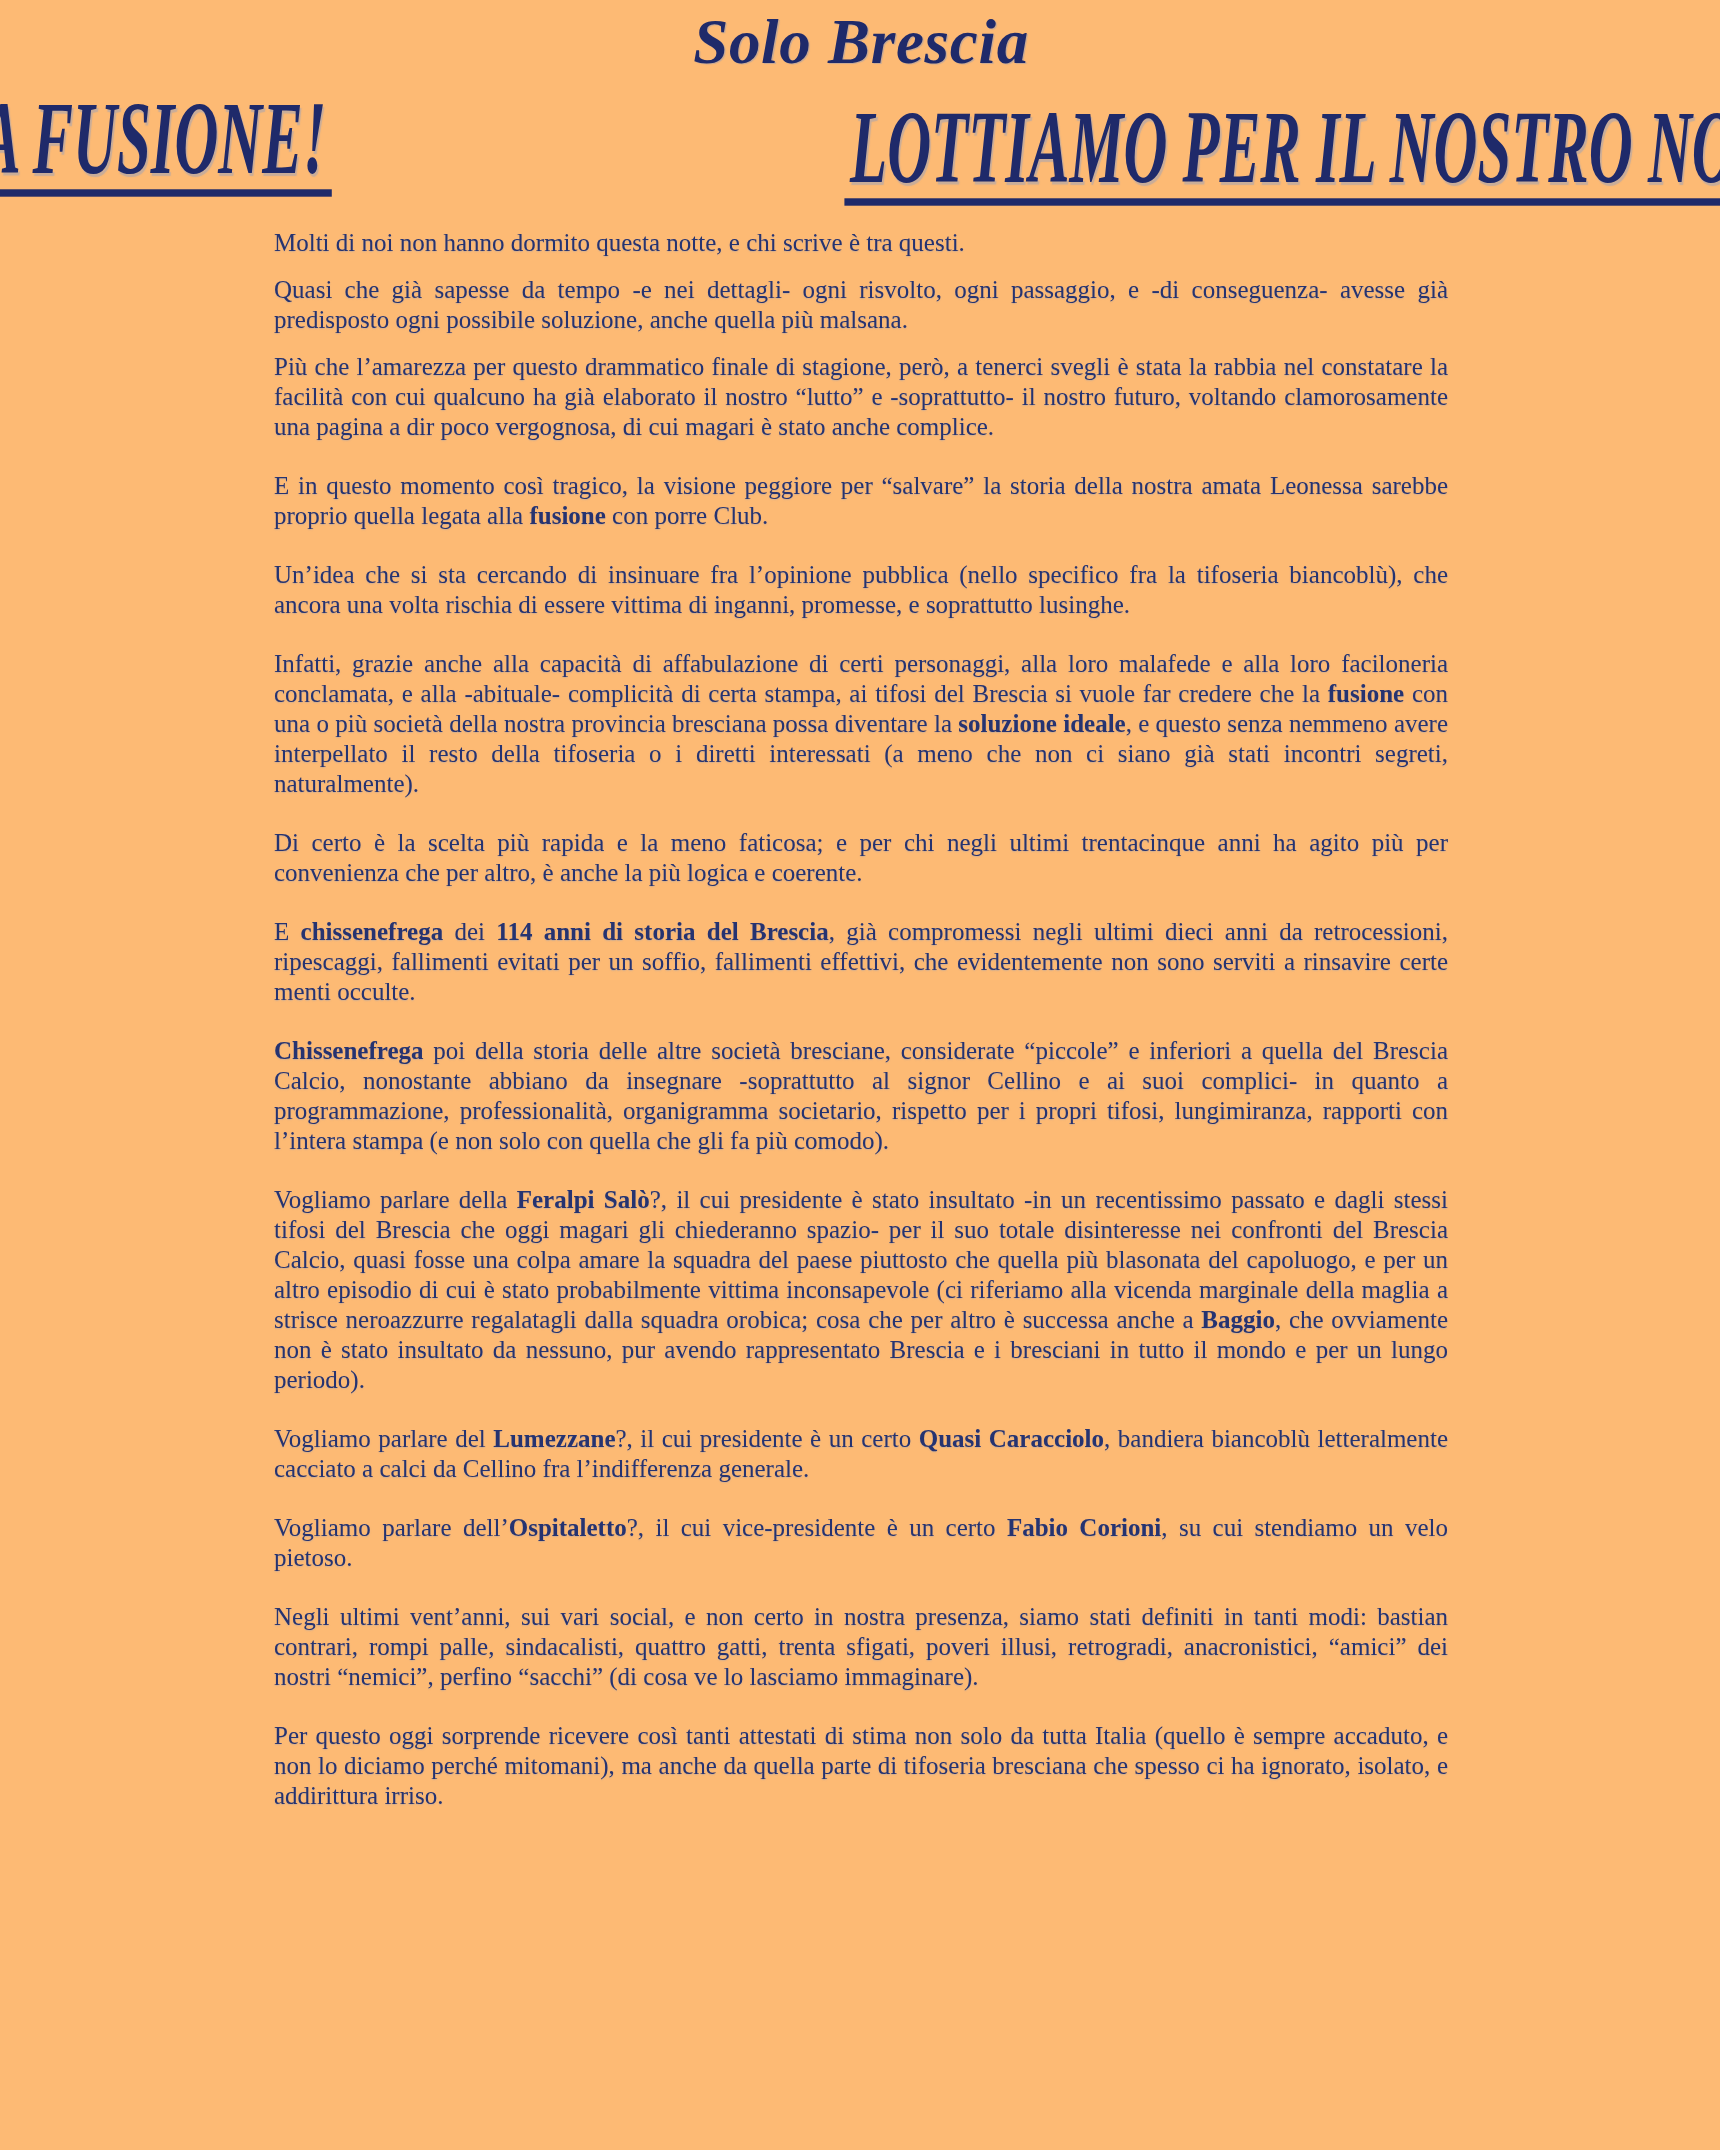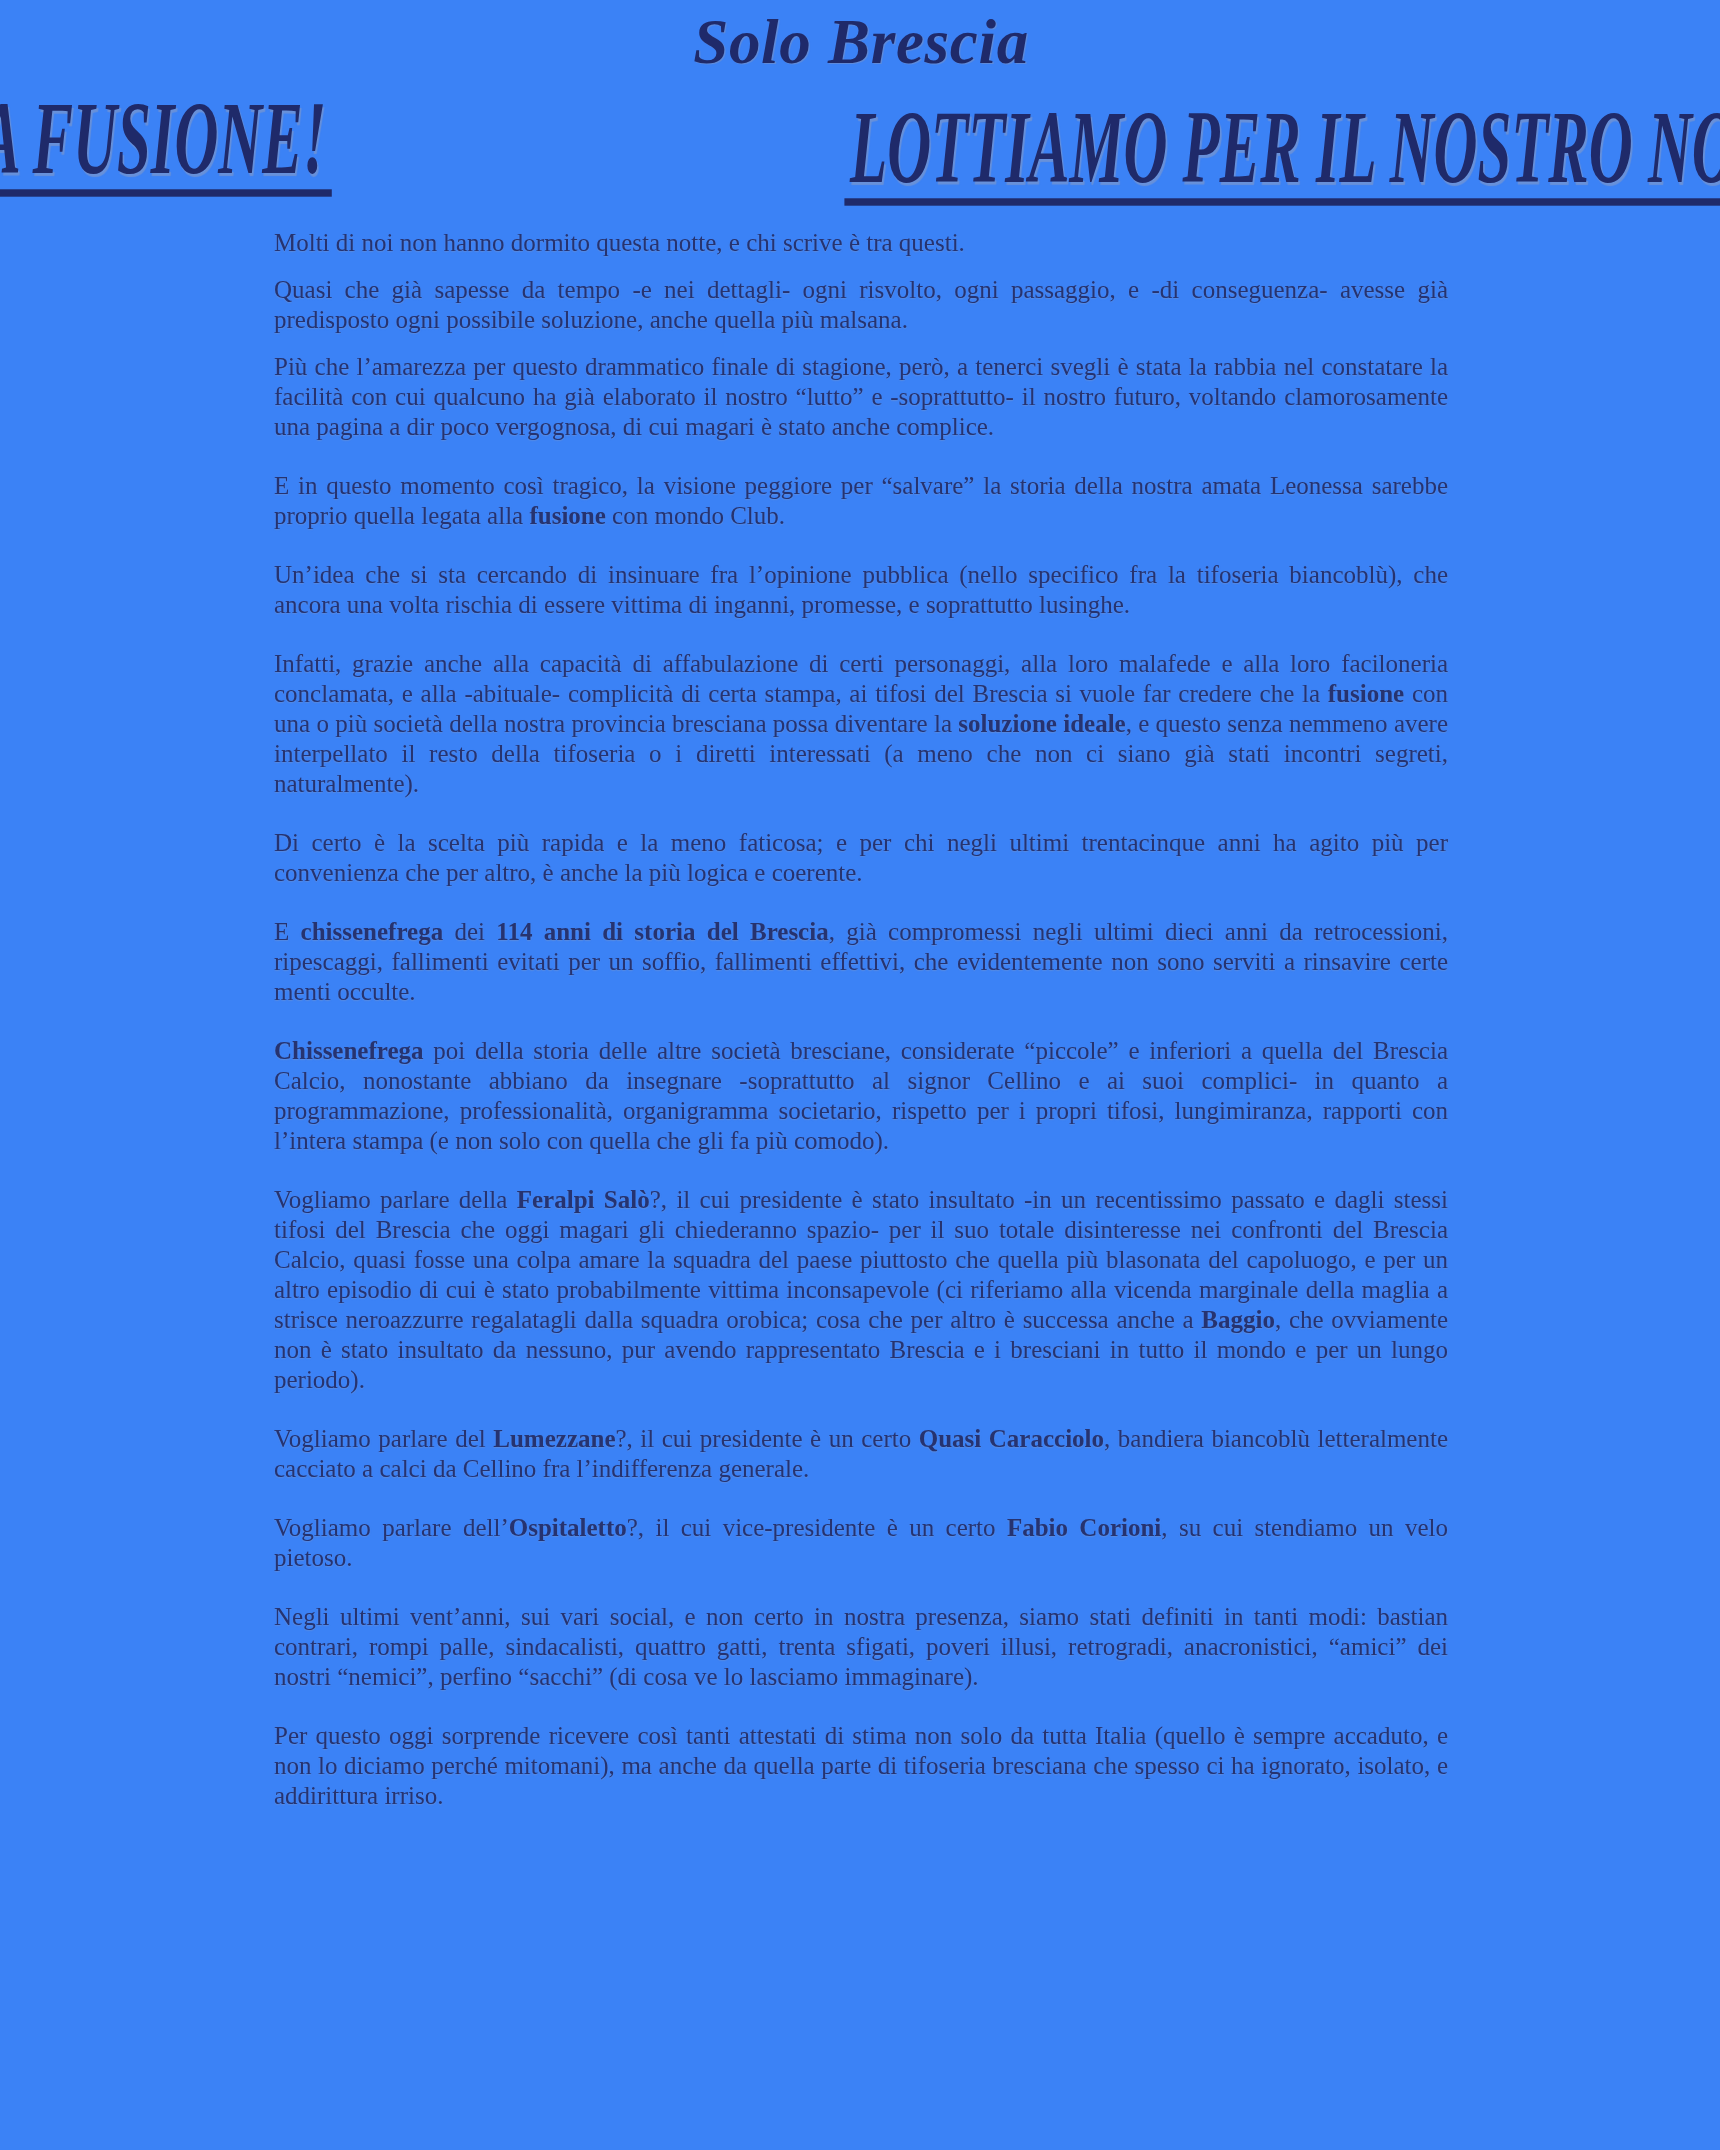--- a/index.html
+++ b/index.html
@@ -11,21 +11,21 @@
   body {
     width: 1721px;
     height: 2151px;
     font-family: "Liberation Serif", serif;
   }
   .sheet {
     box-sizing: border-box;
     width: 1721px;
     height: 2151px;
     padding: 10.5px 256px 0 257px;
-    background: #3b82f6;
+    background: #fdba74;
   }
   header {
     display: flex;
     flex-direction: column;
     align-items: center;
   }
   .kicker {
     font-weight: bold;
     font-style: italic;
     font-size: 63px;
@@ -78,21 +78,21 @@
     <div class="headline-wrap">
       <span class="headline-line">“NESSUNA FUSIONE!</span>
       <span class="headline-line line2">LOTTIAMO PER IL NOSTRO NOME!”</span>
     </div>
   </header>
 
   <main class="doc-body">
       <p class="para"><span class="">Molti di noi non hanno dormito questa notte, e chi scrive è tra questi.</span></p>
       <p class="para"><span class="">Quasi che già sapesse da tempo -e nei dettagli- ogni risvolto, ogni passaggio, e -di conseguenza- avesse già predisposto ogni possibile soluzione, anche quella più malsana.</span></p>
       <p class="para"><span class="">Più che l’amarezza per questo drammatico finale di stagione, però, a tenerci svegli è stata la rabbia nel constatare la facilità con cui qualcuno ha già elaborato il nostro “lutto” e -soprattutto- il nostro futuro, voltando clamorosamente una pagina a dir poco vergognosa, di cui magari è stato anche complice.</span></p>
-      <p class="para gap"><span class="">E in questo momento così tragico, la visione peggiore per “salvare” la storia della nostra amata Leonessa sarebbe proprio quella legata alla </span><span class="b">fusione</span><span class=""> con mondo Club.</span></p>
+      <p class="para gap"><span class="">E in questo momento così tragico, la visione peggiore per “salvare” la storia della nostra amata Leonessa sarebbe proprio quella legata alla </span><span class="b">fusione</span><span class=""> con porre Club.</span></p>
       <p class="para gap"><span class="">Un’idea che si sta cercando di insinuare fra l’opinione pubblica (nello specifico fra la tifoseria biancoblù), che ancora una volta rischia di essere vittima di inganni, promesse, e soprattutto lusinghe.</span></p>
       <p class="para gap"><span class="">Infatti, grazie anche alla capacità di affabulazione di certi personaggi, alla loro malafede e alla loro faciloneria conclamata, e alla -abituale- complicità di certa stampa, ai tifosi del Brescia si vuole far credere che la </span><span class="b">fusione</span><span class=""> con una o più società della nostra provincia bresciana possa diventare la </span><span class="b">soluzione ideale</span><span class="">, e questo senza nemmeno avere interpellato il resto della tifoseria o i diretti interessati (a meno che non ci siano già stati incontri segreti, naturalmente).</span></p>
       <p class="para gap"><span class="">Di certo è la scelta più rapida e la meno faticosa; e per chi negli ultimi trentacinque anni ha agito più per convenienza che per altro, è anche la più logica e coerente.</span></p>
       <p class="para gap"><span class="">E </span><span class="b">chissenefrega</span><span class=""> dei </span><span class="b">114 anni di storia del Brescia</span><span class="">, già compromessi negli ultimi dieci anni da retrocessioni, ripescaggi, fallimenti evitati per un soffio, fallimenti effettivi, che evidentemente non sono serviti a rinsavire certe menti occulte.</span></p>
       <p class="para gap"><span class="b">Chissenefrega</span><span class=""> poi della storia delle altre società bresciane, considerate “piccole” e inferiori a quella del Brescia Calcio, nonostante abbiano da insegnare -soprattutto al signor Cellino e ai suoi complici- in quanto a programmazione, professionalità, organigramma societario, rispetto per i propri tifosi, lungimiranza, rapporti con l’intera stampa (e non solo con quella che gli fa più comodo).</span></p>
       <p class="para gap"><span class="">Vogliamo parlare della </span><span class="b">Feralpi Salò</span><span class="">?, il cui presidente è stato insultato -in un recentissimo passato e dagli stessi tifosi del Brescia che oggi magari gli chiederanno spazio- per il suo totale disinteresse nei confronti del Brescia Calcio, quasi fosse una colpa amare la squadra del paese piuttosto che quella più blasonata del capoluogo, e per un altro episodio di cui è stato probabilmente vittima inconsapevole (ci riferiamo alla vicenda marginale della maglia a strisce neroazzurre regalatagli dalla squadra orobica; cosa che per altro è successa anche a </span><span class="b">Baggio</span><span class="">, che ovviamente non è stato insultato da nessuno, pur avendo rappresentato Brescia e i bresciani in tutto il mondo e per un lungo periodo).</span></p>
       <p class="para gap"><span class="">Vogliamo parlare del </span><span class="b">Lumezzane</span><span class="">?, il cui presidente è un certo </span><span class="b">Quasi Caracciolo</span><span class="">, bandiera biancoblù letteralmente cacciato a calci da Cellino fra l’indifferenza generale.</span></p>
       <p class="para gap"><span class="">Vogliamo parlare dell’</span><span class="b">Ospitaletto</span><span class="">?, il cui vice-presidente è un certo </span><span class="b">Fabio Corioni</span><span class="">, su cui stendiamo un velo pietoso.</span></p>
       <p class="para gap"><span class="">Negli ultimi vent’anni, sui vari social, e non certo in nostra presenza, siamo stati definiti in tanti modi: bastian contrari, rompi palle, sindacalisti, quattro gatti, trenta sfigati, poveri illusi, retrogradi, anacronistici, “amici” dei nostri “nemici”, perfino “sacchi” (di cosa ve lo lasciamo immaginare).</span></p>
       <p class="para gap"><span class="">Per questo oggi sorprende ricevere così tanti attestati di stima non solo da tutta Italia (quello è sempre accaduto, e non lo diciamo perché mitomani), ma anche da quella parte di tifoseria bresciana che spesso ci ha ignorato, isolato, e addirittura irriso.</span></p>

